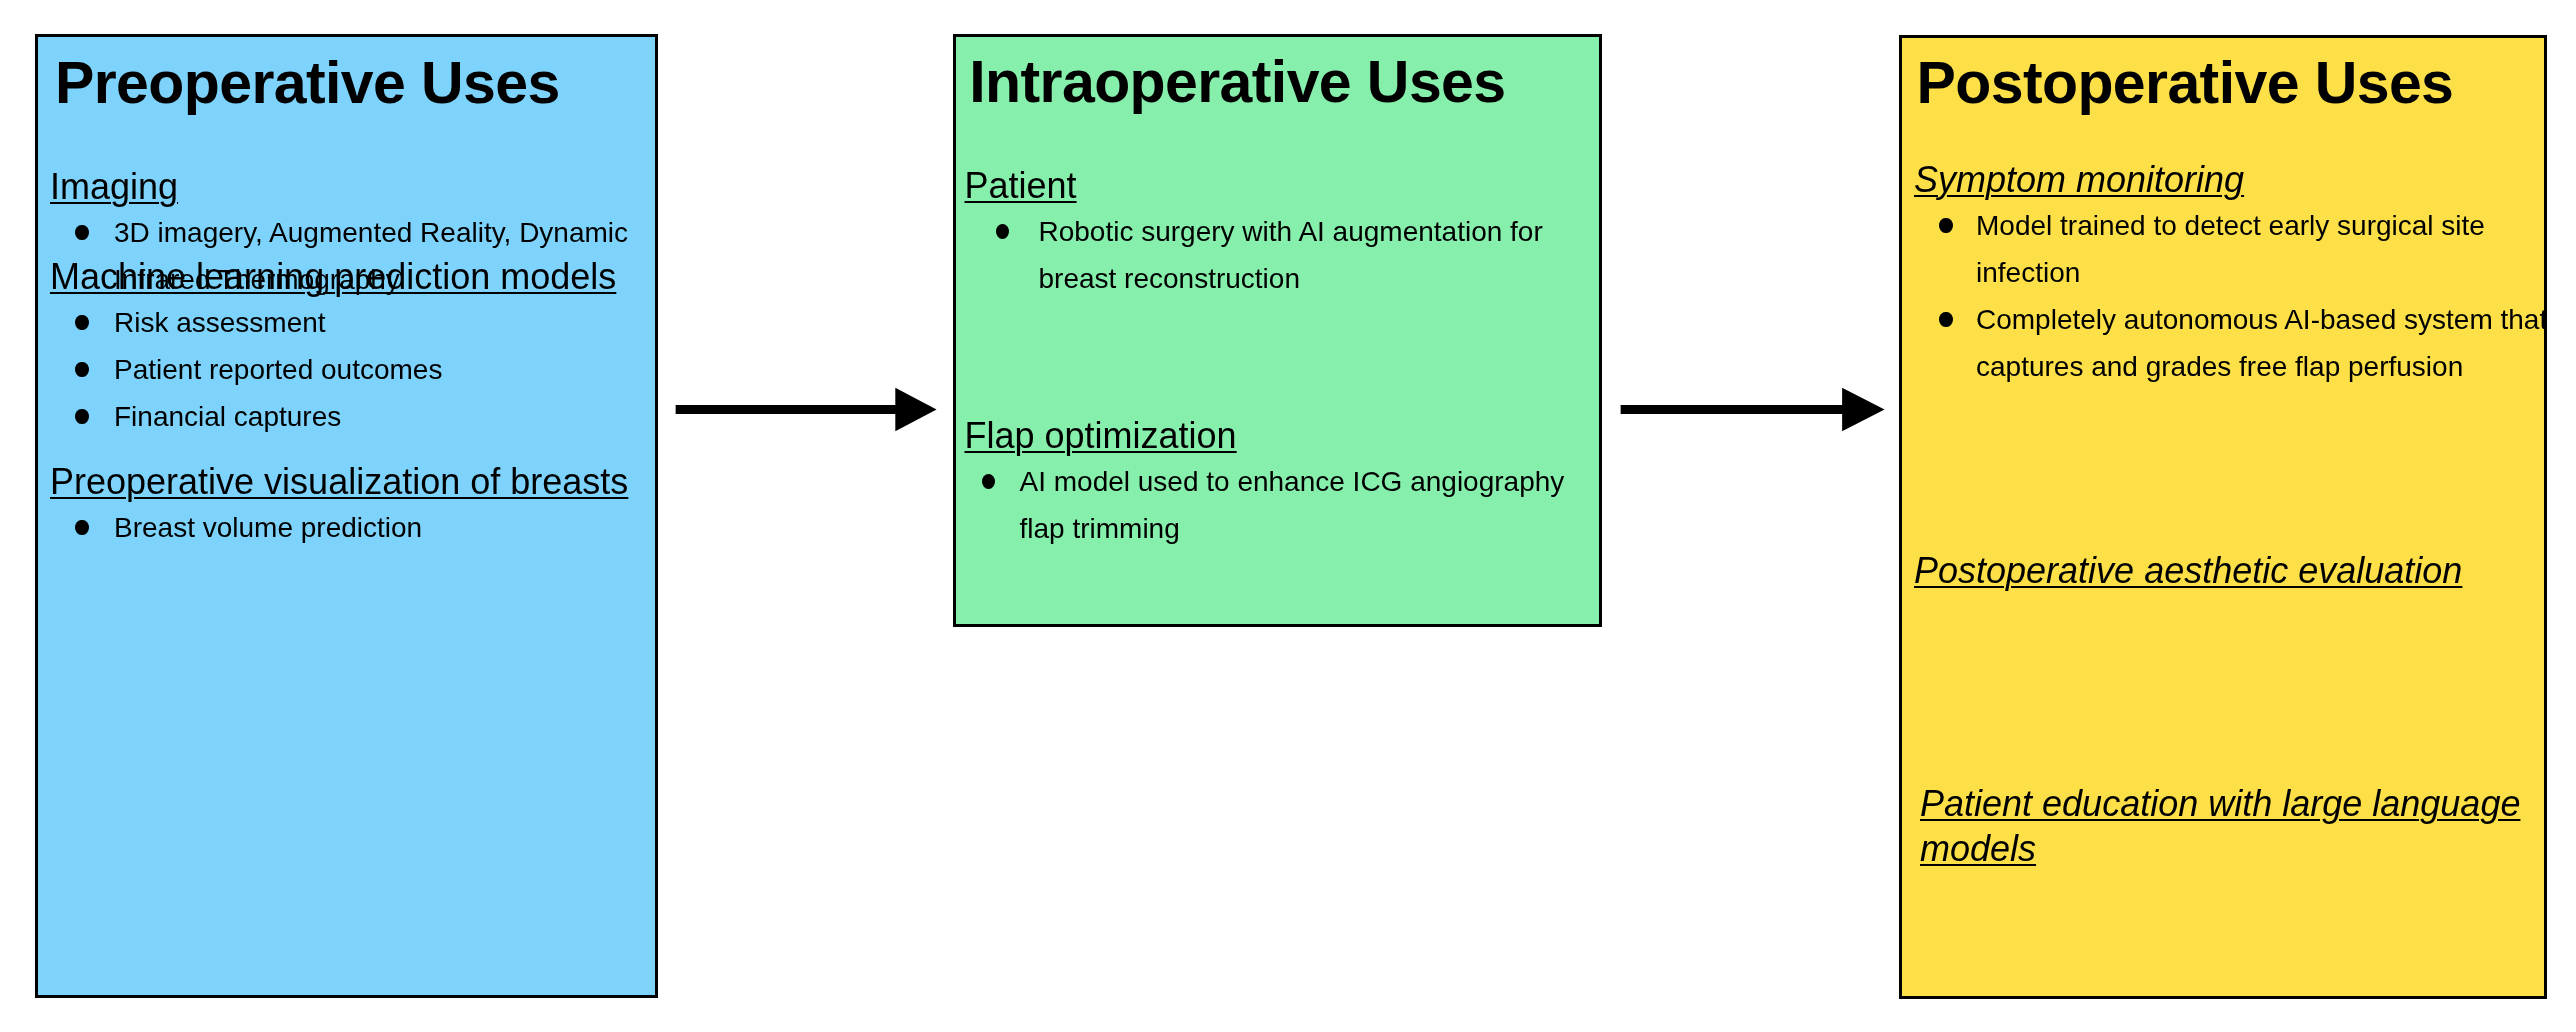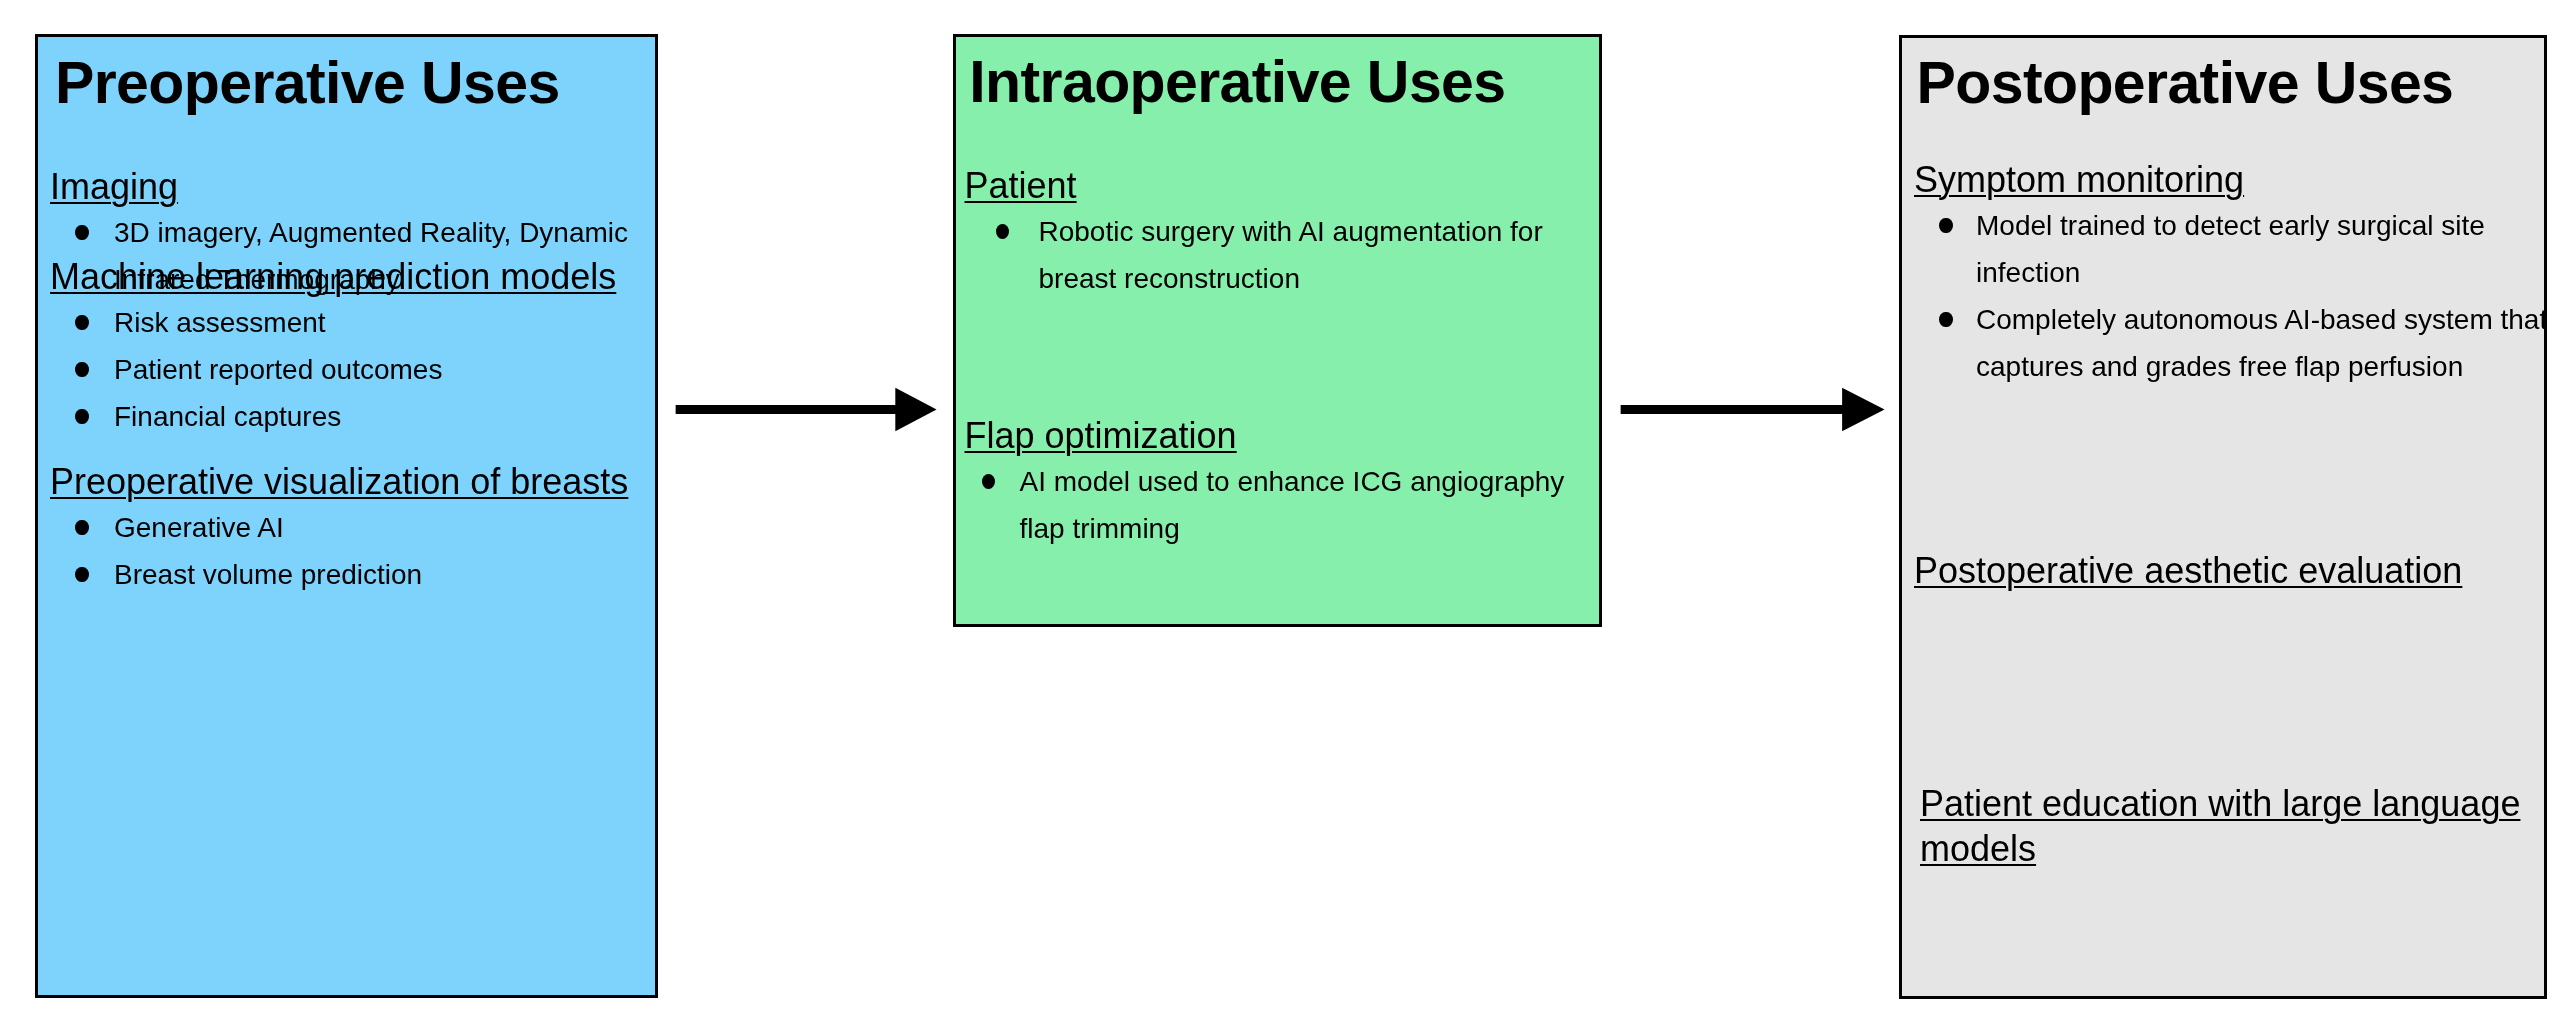--- a/index.html
+++ b/index.html
@@ -36,21 +36,21 @@
     background: #7dd3fc;
   }
   .panel-intra {
     left: 953px; top: 34px;
     width: 649px; height: 593px;
     background: #86efac;
   }
   .panel-post {
     left: 1899px; top: 35px;
     width: 648px; height: 964px;
-    background: #e5e5e5;
+    background: #fde047;
   }
 
   .panel-inner {
     position: relative;
     width: 100%;
     height: 100%;
   }
 
   
   .panel-title {
@@ -112,21 +112,21 @@
   
   .panel-intra .section { left: 8.5px; }
   .panel-intra .section-head-wrap { width: 606px; }
   .panel-intra ul.bullets li { padding-left: 74px; }
   .panel-intra ul.bullets li .dot { left: 31.5px; }
   .panel-intra ul.bullets li.narrow { padding-left: 55px; }
   .panel-intra ul.bullets li.narrow .dot { left: 17px; }
 
   
   .panel-post .section { left: 12px; }
-  .panel-post .section-head-wrap { width: 618px; }
+  .panel-post .section-head-wrap { width: 618px; font-style: italic; }
   .panel-post ul.bullets li { padding-left: 62px; }
   .panel-post ul.bullets li .dot { left: 25.4px; }
 
   
   .panel-pre   .sec-0 { top: 127px; }
   .panel-pre   .sec-1 { top: 217px; }
   .panel-pre   .sec-2 { top: 422px; }
 
   .panel-intra .sec-0 { top: 126px; }
   .panel-intra .sec-1 { top: 376px; }
@@ -166,21 +166,20 @@
         <ul class="bullets">
           <li><span class="dot"></span><span>Risk assessment</span></li>
           <li><span class="dot"></span><span>Patient reported outcomes</span></li>
           <li><span class="dot"></span><span>Financial captures</span></li>
         </ul>
       </div>
 
       <div class="section sec-2">
         <div class="section-head-wrap"><span class="section-head">Preoperative visualization of breasts</span></div>
         <ul class="bullets">
-          <li><span class="dot"></span><span>Generative AI</span></li>
           <li><span class="dot"></span><span>Breast volume prediction</span></li>
         </ul>
       </div>
     </div>
   </div>
 
   <div class="arrow arrow-1">
     <svg width="267" height="73" viewBox="0 0 440 120" xmlns="http://www.w3.org/2000/svg">
       <line x1="6" y1="60" x2="372" y2="60" stroke="#000000" stroke-width="15"></line>
       <polygon points="368,24 436,60 368,96" fill="#000000"></polygon>

